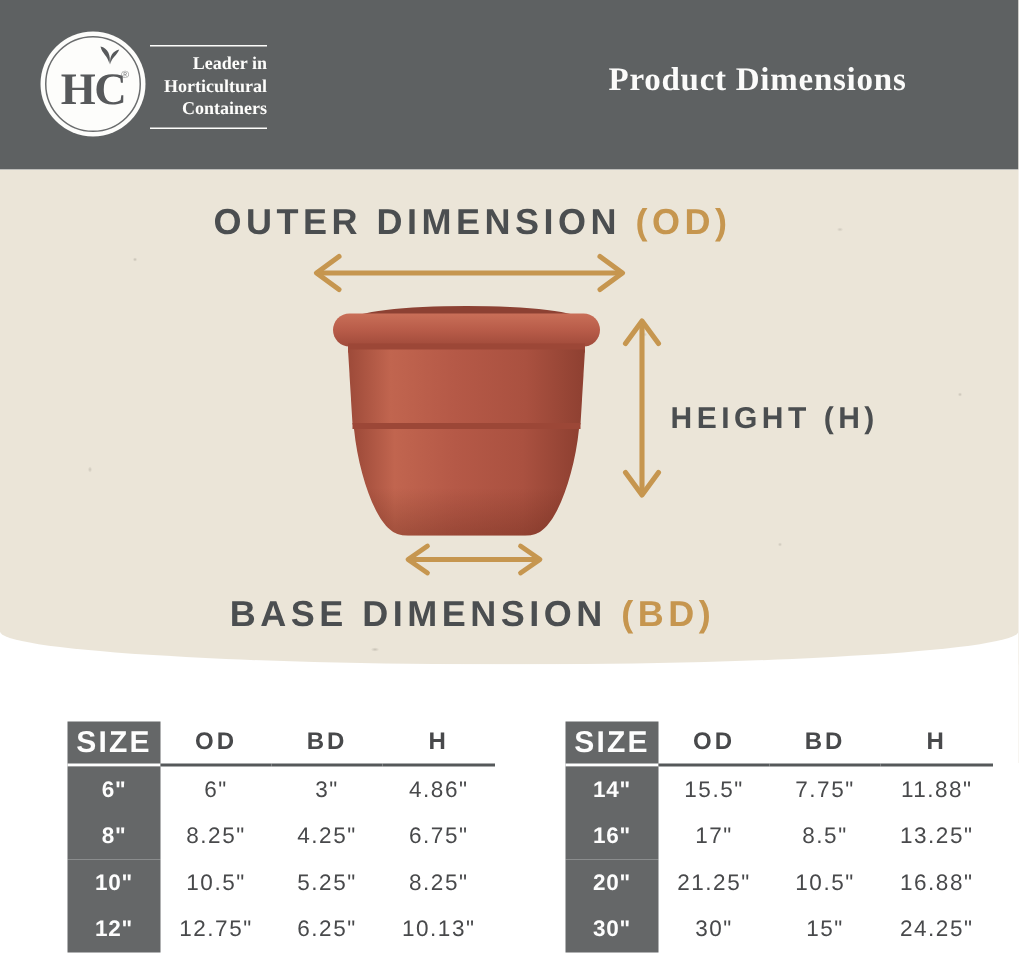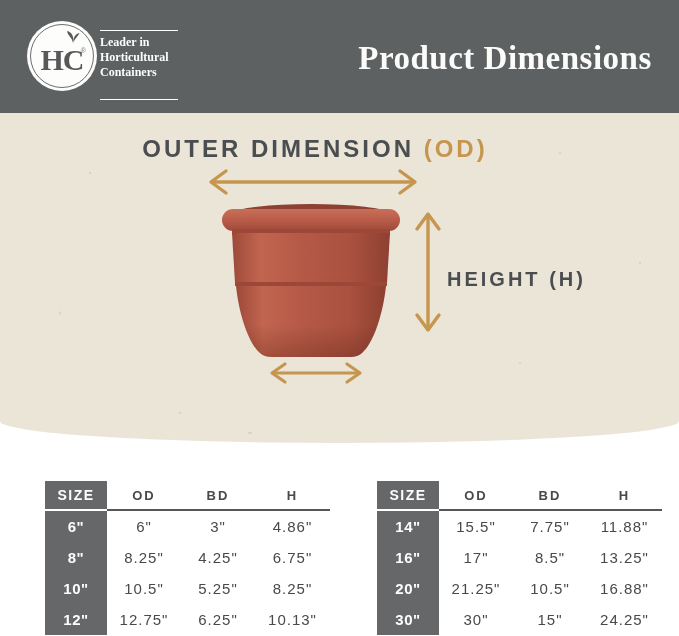--- a/index.html
+++ b/index.html
@@ -19,27 +19,27 @@
   }
   .logo-monogram {
     font-family:"Liberation Serif", serif; font-weight:700; font-size:30px;
     color:#57595b; letter-spacing:-1px; margin-top:8px;
   }
   .logo-reg { position:absolute; right:11px; top:26px; font-size:7px; color:#7a7c7d; }
   .logo-sprout { position:absolute; left:37px; top:9px; }
   .tagline {
     position:absolute; left:100px; top:30px; width:78px;
     border-top:1.5px solid #fdfdfb; border-bottom:1.5px solid #fdfdfb;
-    padding:4px 0 19px 0;
+    padding:4px 0 5px 0;
     font-family:"Liberation Serif", serif; font-size:12px; font-weight:700;
-    color:#fdfdfb; text-align:left; line-height:15px;
+    color:#fdfdfb; text-align:right; line-height:15px;
   }
   .title {
     position:absolute; left:330px; top:40px; width:350px; text-align:center;
-    font-family:"Liberation Serif", serif; font-size:33px; font-weight:700;
+    font-family:"Liberation Serif", serif; font-size:22px; font-weight:700;
     color:#fbfbfa; letter-spacing:0.5px;
   }
 
   
   .diagram {
     position:absolute; left:0; top:113px; width:679px; height:330px;
     background-color:#ebe5d8;
     background-image:
       radial-gradient(2px 2px at 90px 60px,  rgba(110,105,95,.30), transparent 70%),
       radial-gradient(3px 2px at 560px 40px, rgba(110,105,95,.22), transparent 70%),
@@ -67,24 +67,24 @@
   .pot { position:absolute; left:222px; top:90px; }
 
   
   .tables { position:absolute; left:0; top:443px; width:679px; height:193px; background:#fff; }
   .size-table { position:absolute; top:38px; display:grid;
                 grid-template-columns:62px 74px 74px 75px; }
   .t-left  { left:45px; }
   .t-right { left:377px; }
   .cell { height:31px; display:flex; align-items:center; justify-content:center;
           font-size:15px; color:#48494b; letter-spacing:1px; }
-  .cell.head { height:30px; font-size:13px; font-weight:700; letter-spacing:2px;
+  .cell.head { height:30px; font-size:16px; font-weight:700; letter-spacing:2px;
                border-bottom:2px solid #55585a; }
   .cell.size-col { background:#656768; color:#fdfdfd; font-weight:700; letter-spacing:0.5px; }
-  .cell.head.size-col { border-bottom:2px solid #ffffff; font-size:14px; letter-spacing:1.5px; }
+  .cell.head.size-col { border-bottom:2px solid #ffffff; font-size:20px; letter-spacing:1.5px; }
 </style>
 </head>
 <body>
 
 <div class="page">
 
   <div class="hdr">
     <div class="logo-circle">
       <span class="logo-monogram">HC</span>
       <span class="logo-reg">®</span>
@@ -158,20 +158,24 @@
     </div>
 
     <svg class="bd-arrow" width="96" height="26" viewBox="0 0 96 26">
       <g stroke="#c6964f" stroke-width="3.2" fill="none" stroke-linecap="round" stroke-linejoin="round">
         <line x1="5" y1="13" x2="91" y2="13"></line>
         <path d="M17,4 L4,13 L17,22"></path>
         <path d="M79,4 L92,13 L79,22"></path>
       </g>
     </svg>
 
+    <div class="dim-label bd-label">
+      <span>BASE DIMENSION</span>
+      <span class="gold">(BD)</span>
+    </div>
   </div>
 
   <div class="tables">
 
     <div class="size-table t-left">
       <div class="cell head size-col">SIZE</div>
       <div class="cell head">OD</div>
       <div class="cell head">BD</div>
       <div class="cell head">H</div>
 

